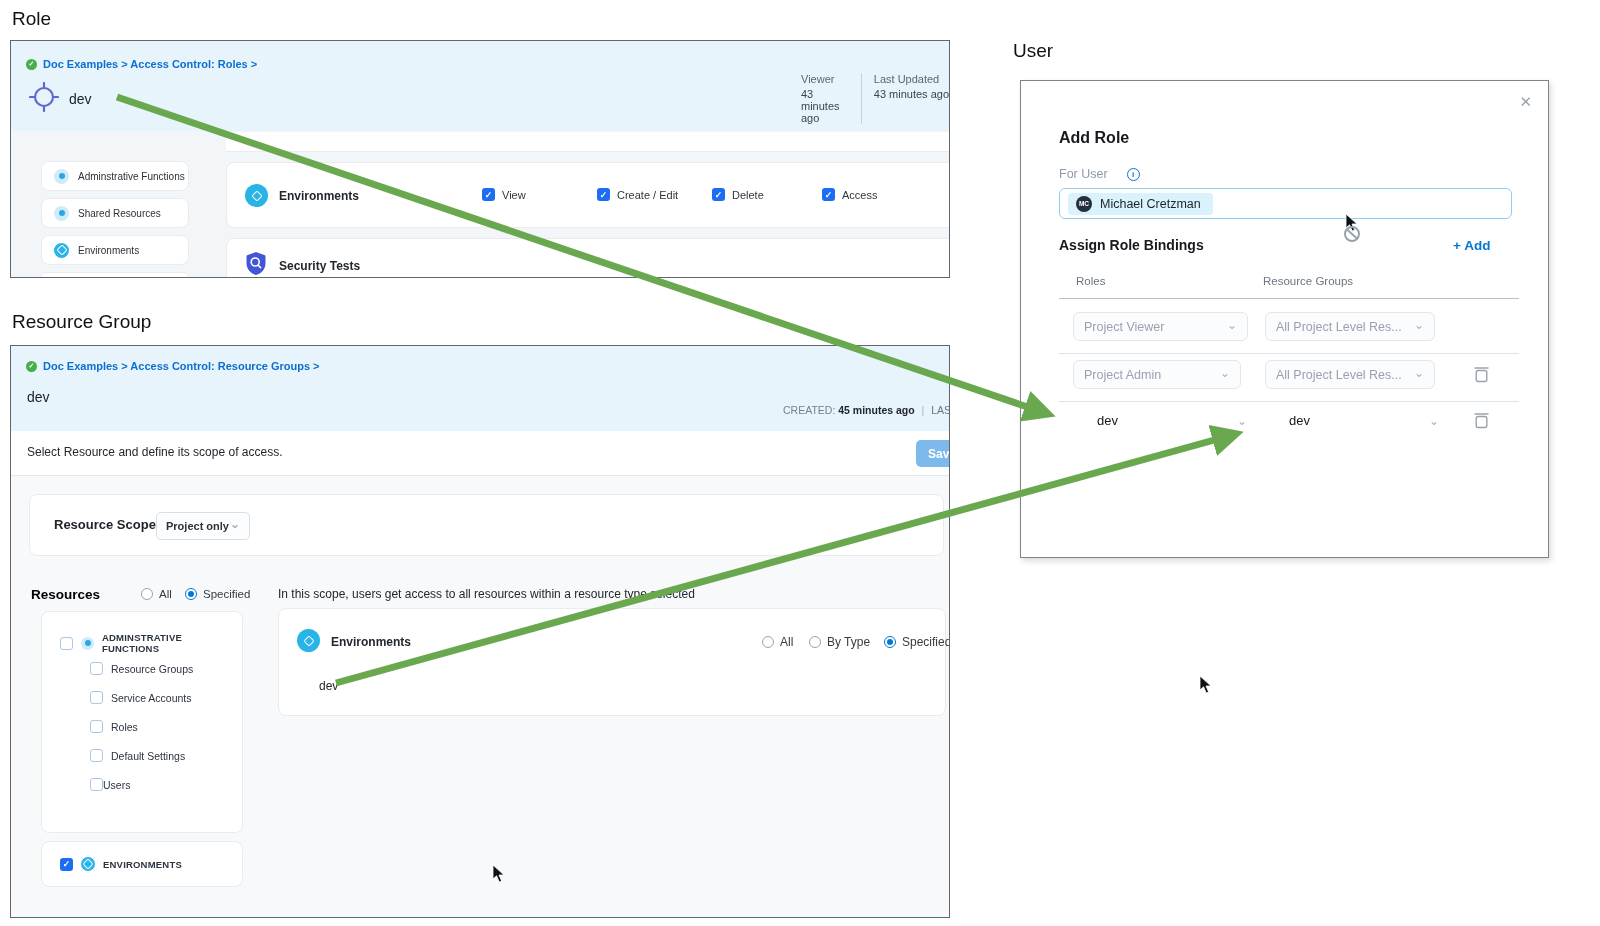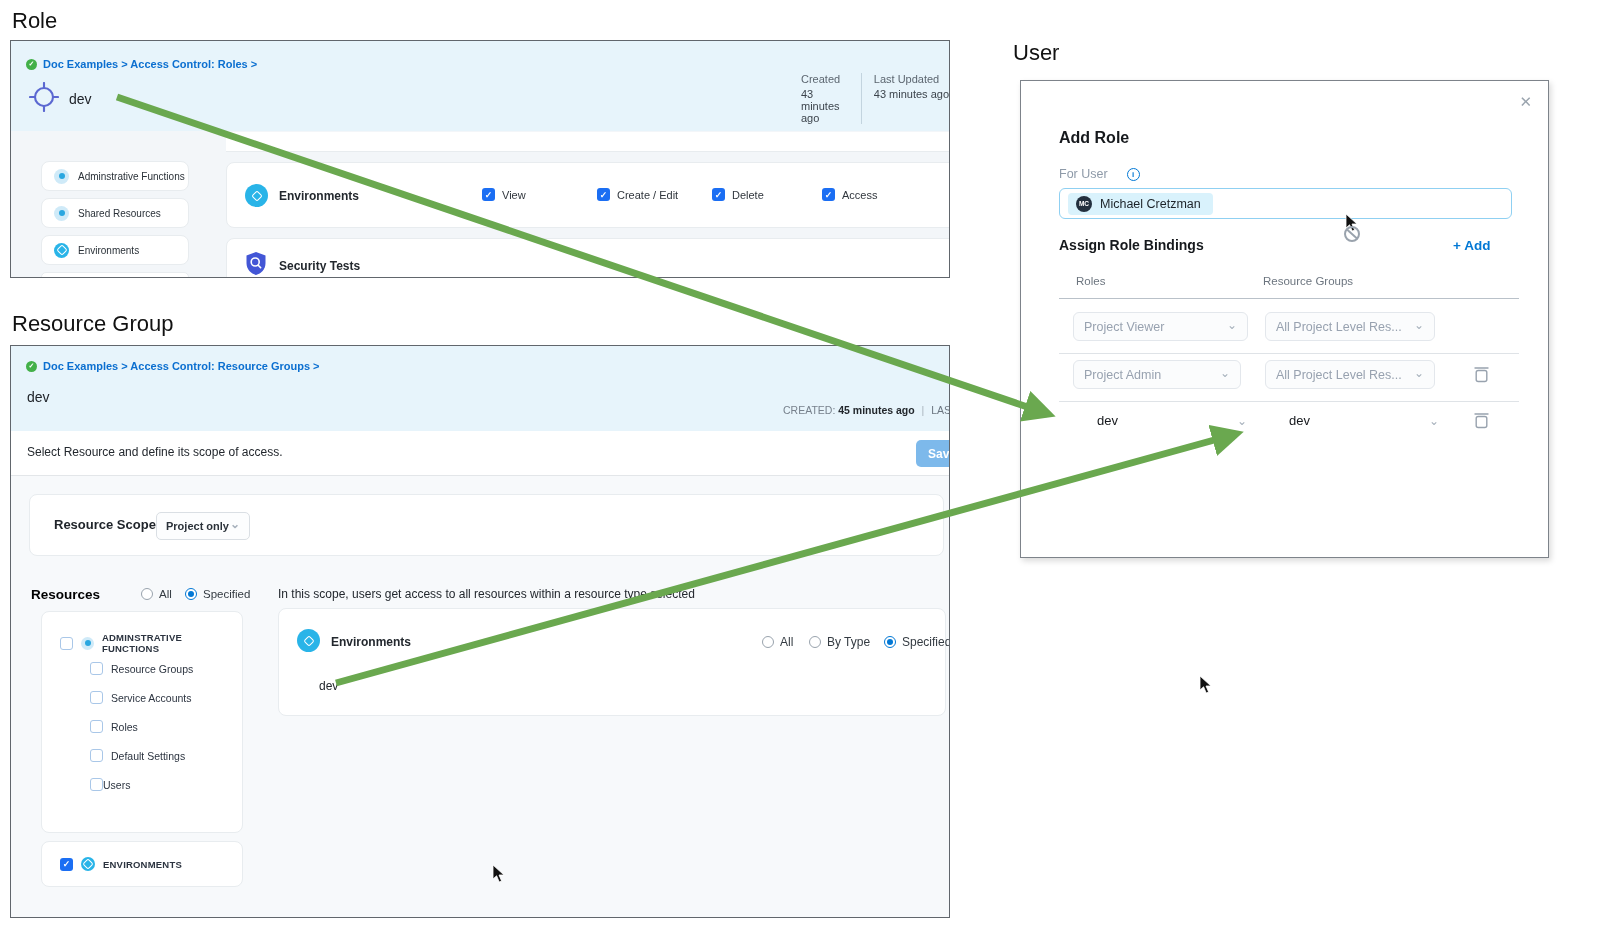--- a/index.html
+++ b/index.html
@@ -1,20 +1,20 @@
 <!DOCTYPE html>
 <html><head>
 <meta charset="utf-8">
 <style>
   * { margin:0; padding:0; box-sizing:border-box; }
   html,body { width:1600px; height:926px; background:#ffffff; font-family:"Liberation Sans", sans-serif; color:#1f2328; }
   .abs { position:absolute; }
   #stage { position:relative; width:1600px; height:926px; overflow:hidden; background:#fff; }
 
-  .section-title { font-size:22px; color:#111; font-weight:400; }
+  .section-title { font-size:19px; color:#111; font-weight:400; }
 
   
   .panel { position:absolute; background:#fff; border:1.5px solid #61666c; overflow:hidden; }
   .panel-header { position:absolute; left:0; top:0; width:100%; background:#e7f4fb; }
   .crumb { position:absolute; display:flex; align-items:center; gap:6px; font-size:11px; font-weight:600; color:#0b6fd0; white-space:nowrap; }
   .crumb-dot { width:11px; height:11px; border-radius:50%; background:#43b049; color:#fff; font-size:7px; display:flex; align-items:center; justify-content:center; }
   .entity-name { font-size:14px; color:#20242a; }
 
   .meta-label { font-size:11px; color:#5c6670; }
   .meta-value { font-size:11px; color:#3c444c; }
@@ -72,21 +72,21 @@
           <circle cx="12" cy="12" r="7.2"></circle>
           <line x1="12" y1="0.8" x2="12" y2="4.6"></line>
             <line x1="12" y1="19.4" x2="12" y2="23.2"></line>
           <line x1="0.8" y1="12" x2="4.6" y2="12"></line>
             <line x1="19.4" y1="12" x2="23.2" y2="12"></line>
         </g>
       </svg>
       <div class="abs entity-name" style="left:58px; top:50px;">dev</div>
       <div class="abs" style="left:790px; top:32px; display:flex; gap:12px;">
         <div style="text-align:left;">
-          <div class="meta-label">Created</div>
+          <div class="meta-label">Viewer</div>
           <div class="meta-value" style="margin-top:3px;">43 minutes ago</div>
         </div>
         <div style="width:1px; background:#c3d4df;"></div>
         <div style="text-align:left; white-space:nowrap;">
           <div class="meta-label">Last Updated</div>
           <div class="meta-value" style="margin-top:3px;">43 minutes ago</div>
         </div>
       </div>
     </div>
 

